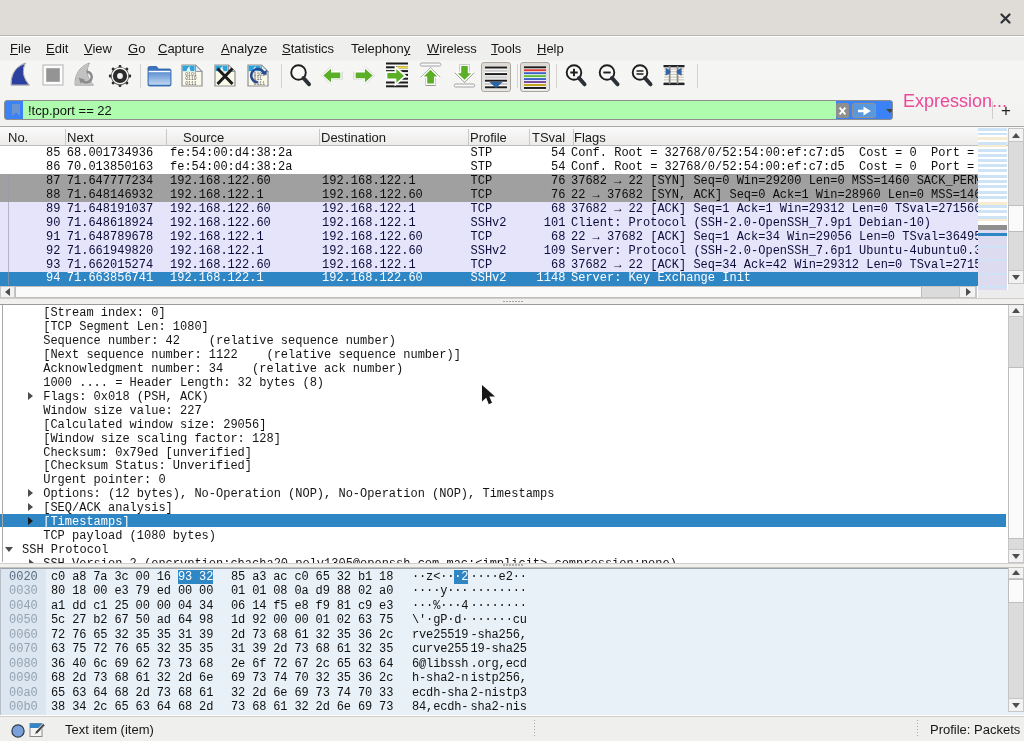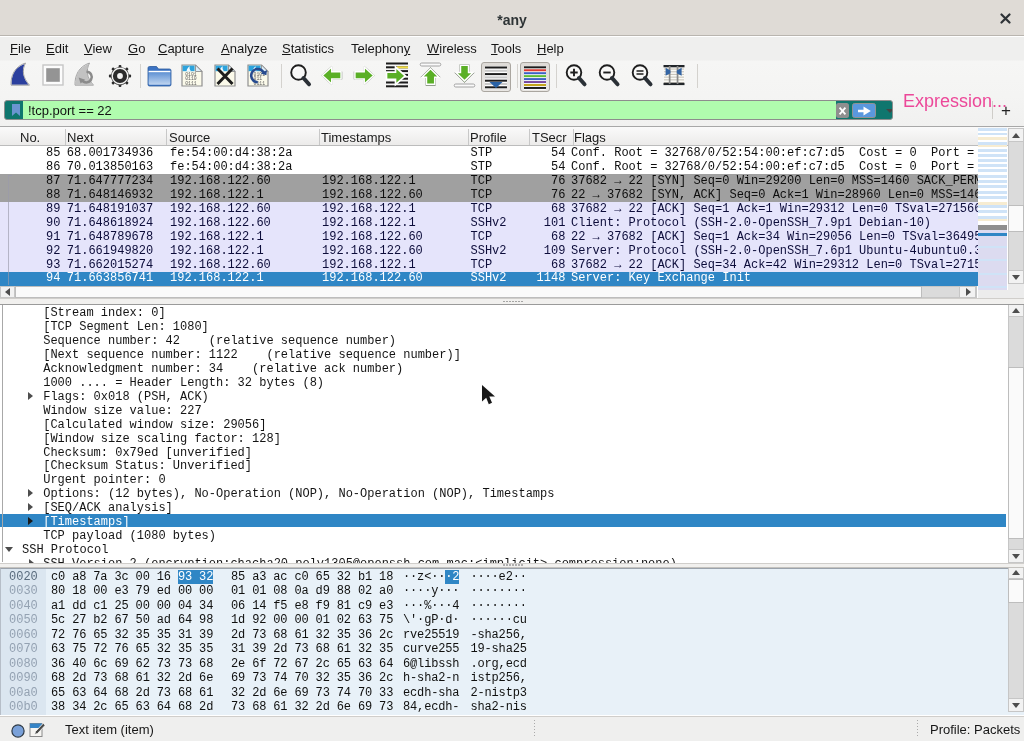--- a/index.html
+++ b/index.html
@@ -23,34 +23,33 @@
   background:linear-gradient(#fafafa,#ecebea); border-bottom:1px solid #bcbcbc;
   border-top:1px solid #a8a8a8; }
 .prow { position:absolute; left:0; width:1024px; }
 .splitter { left:0; width:1024px; background:#f1f0ee; border-top:1px solid #d0cecb;
   border-bottom:1px solid #c4c2be; }
 .xrow { position:absolute; left:0; width:1024px; height:14px; }
 .xrow span { position:absolute; white-space:pre; }
 .xoff { left:8px; }
 .xh1 { left:50px; color:#10100f; letter-spacing:-0.15px; }
 .xh2 { left:230px; color:#10100f; letter-spacing:-0.15px; }
-.xa1 { left:402px; color:#10100f; letter-spacing:-0.15px; }
+.xa1 { left:411px; color:#10100f; letter-spacing:-0.15px; }
 .xa2 { left:469.4px; color:#10100f; letter-spacing:-0.15px; }
 .xrow b { font-weight:normal; background:#2f86c5; color:#fff; }
 #statusbar { left:0; top:716px; width:1024px; height:25px; background:#efefee;
   border-top:1px solid #d0cecb; }
 .stext { position:absolute; font-size:13px; color:#161616; }
 .ssep { position:absolute; top:720px; width:1px; height:17px;
   background-image:linear-gradient(#aaa 50%, rgba(0,0,0,0) 50%); background-size:1px 3px; }
 </style>
 </head>
 <body>
 <div id="stage">
   <div id="titlebar" class="abs"></div>
-  <div id="title" class="abs">*any</div>
   <svg class="abs" style="left:1000px;top:13px" width="11" height="11" viewBox="0 0 11 11">
       <path d="M1.5 1.5 L9.5 9.5 M9.5 1.5 L1.5 9.5" stroke="#2d3236" stroke-width="2.2" stroke-linecap="round"></path>
     </svg>
   <div id="band" class="abs"></div>
 <div class="menuitem" style="left:10px;top:41px"><u>F</u>ile</div>
 <div class="menuitem" style="left:46px;top:41px"><u>E</u>dit</div>
 <div class="menuitem" style="left:84px;top:41px"><u>V</u>iew</div>
 <div class="menuitem" style="left:128px;top:41px"><u>G</u>o</div>
 <div class="menuitem" style="left:158px;top:41px"><u>C</u>apture</div>
 <div class="menuitem" style="left:221px;top:41px"><u>A</u>nalyze</div>
@@ -210,47 +209,47 @@
       <rect x="2" y="16.3" width="20" height="1.1" fill="#c9c5bc"></rect>
       <rect x="2" y="19" width="20" height="1.1" fill="#c9c5bc"></rect>
       <rect x="1.5" y="2" width="21" height="2.3" fill="#22262a"></rect>
       <rect x="1.5" y="19.8" width="21" height="2.3" fill="#22262a"></rect>
       <rect x="6.8" y="3" width="1.7" height="18" fill="#8a8a8a"></rect>
       <rect x="14.7" y="3" width="1.7" height="18" fill="#8a8a8a"></rect>
       <path d="M3.6 4.8 v8 l4.8 -2.6 v-2.8 Z" fill="#3465a4"></path>
       <path d="M19.6 4.8 v8 l-4.8 -2.6 v-2.8 Z" fill="#3465a4"></path>
     </svg>
     <div class="tsep" style="left:697px"></div>
-<div class="abs" style="left:4px;top:100px;width:889px;height:20px;background:#0f766e;border:1px solid #8d8d8d;border-radius:3px;overflow:hidden">
+<div class="abs" style="left:4px;top:100px;width:889px;height:20px;background:#3b82f6;border:1px solid #8d8d8d;border-radius:3px;overflow:hidden">
       <div class="abs" style="left:18px;top:0;width:813px;height:18px;background:#b0fcae"></div>
       <svg class="abs" style="left:6px;top:3px" width="10" height="13" viewBox="0 0 10 13">
         <path d="M1 0 h8 v12 l-4 -3.5 -4 3.5 Z" fill="#6a95d0"></path>
       </svg>
       <div class="abs" style="left:23px;top:2px;font-size:13px;color:#111">!tcp.port == 22</div>
       <div class="abs" style="left:831px;top:2px;width:13px;height:14.5px;background:#8f8f8f;border-radius:2.5px"></div>
       <svg class="abs" style="left:833px;top:4.5px" width="9" height="10" viewBox="0 0 9 10">
         <path d="M1.6 1.6 L7.4 8.4 M7.4 1.6 L1.6 8.4" stroke="#fff" stroke-width="1.8"></path>
       </svg>
       <div class="abs" style="left:847px;top:2px;width:23.5px;height:14.5px;background:#5a98de;border-radius:2.5px;border:1px solid #929292"></div>
       <svg class="abs" style="left:851.5px;top:4.5px" width="16" height="10" viewBox="0 0 16 10">
         <path d="M1 5 h7" stroke="#fff" stroke-width="2.6"></path>
         <path d="M6.5 0.4 L13.8 5 L6.5 9.6 Z" fill="#fff"></path>
       </svg>
       <div class="abs" style="left:880.5px;top:7.5px;width:0;height:0;border-left:4px solid transparent;border-right:4px solid transparent;border-top:4.5px solid #444"></div>
     </div>
     <div class="abs" style="left:903px;top:91px;font-size:18px;color:#ec4899">Expression...</div>
     <div class="abs" style="left:992px;top:101px;width:1px;height:18px;background:#cfcdc9"></div>
     <div class="abs" style="left:1001px;top:101px;font-size:17px;color:#222">+</div>
 <div id="plheader" class="abs">
-      <div class="hcol" style="left:20px">No.</div>
+      <div class="hcol" style="left:8px">No.</div>
       <div class="hcol" style="left:67px">Next</div>
-      <div class="hcol" style="left:169px">Source</div>
-      <div class="hcol" style="left:321px">Timestamps</div>
+      <div class="hcol" style="left:183px">Source</div>
+      <div class="hcol" style="left:321px">Destination</div>
       <div class="hcol" style="left:470px">Profile</div>
-      <div class="hcol" style="left:532px">TSecr</div>
+      <div class="hcol" style="left:532px">TSval</div>
       <div class="hcol" style="left:574px">Flags</div>
       <div class="hdiv" style="left:64.5px"></div>
       <div class="hdiv" style="left:166px"></div>
       <div class="hdiv" style="left:318.5px"></div>
       <div class="hdiv" style="left:467.5px"></div>
       <div class="hdiv" style="left:529px"></div>
       <div class="hdiv" style="left:573px"></div>
     </div>
 <div class="abs mono" style="left:0;top:146px;width:978px;height:139.6px;background:#fff;overflow:hidden"><div class="prow" style="left:0;top:0.00px;width:978px;height:14.05px;background:#ffffff;color:#0e0e0e;line-height:14.05px"><span style="position:absolute;left:0;width:60.5px;text-align:right">85</span><span style="position:absolute;left:66.8px">68.001734936</span><span style="position:absolute;left:170px">fe:54:00:d4:38:2a</span><span style="position:absolute;left:470.5px">STP</span><span style="position:absolute;left:0;width:565.4px;text-align:right">54</span><span style="position:absolute;left:571px">Conf. Root = 32768/0/52:54:00:ef:c7:d5  Cost = 0  Port = 0x8002</span></div><div class="prow" style="left:0;top:14.05px;width:978px;height:14.05px;background:#ffffff;color:#0e0e0e;line-height:14.05px"><span style="position:absolute;left:0;width:60.5px;text-align:right">86</span><span style="position:absolute;left:66.8px">70.013850163</span><span style="position:absolute;left:170px">fe:54:00:d4:38:2a</span><span style="position:absolute;left:470.5px">STP</span><span style="position:absolute;left:0;width:565.4px;text-align:right">54</span><span style="position:absolute;left:571px">Conf. Root = 32768/0/52:54:00:ef:c7:d5  Cost = 0  Port = 0x8002</span></div><div class="prow" style="left:0;top:28.10px;width:978px;height:14.05px;background:#a0a0a0;color:#0e0e0e;line-height:14.05px"><span style="position:absolute;left:0;width:60.5px;text-align:right">87</span><span style="position:absolute;left:66.8px">71.647777234</span><span style="position:absolute;left:170px">192.168.122.60</span><span style="position:absolute;left:322px">192.168.122.1</span><span style="position:absolute;left:470.5px">TCP</span><span style="position:absolute;left:0;width:565.4px;text-align:right">76</span><span style="position:absolute;left:571px">37682 → 22 [SYN] Seq=0 Win=29200 Len=0 MSS=1460 SACK_PERM=1 TSval=2715663867 TSecr=0 WS=128</span></div><div class="prow" style="left:0;top:42.15px;width:978px;height:14.05px;background:#a0a0a0;color:#0e0e0e;line-height:14.05px"><span style="position:absolute;left:0;width:60.5px;text-align:right">88</span><span style="position:absolute;left:66.8px">71.648146932</span><span style="position:absolute;left:170px">192.168.122.1</span><span style="position:absolute;left:322px">192.168.122.60</span><span style="position:absolute;left:470.5px">TCP</span><span style="position:absolute;left:0;width:565.4px;text-align:right">76</span><span style="position:absolute;left:571px">22 → 37682 [SYN, ACK] Seq=0 Ack=1 Win=28960 Len=0 MSS=1460 SACK_PERM=1 TSval=3649545021</span></div><div class="prow" style="left:0;top:56.20px;width:978px;height:14.05px;background:#e5e4fb;color:#0c0c3a;line-height:14.05px"><span style="position:absolute;left:0;width:60.5px;text-align:right">89</span><span style="position:absolute;left:66.8px">71.648191037</span><span style="position:absolute;left:170px">192.168.122.60</span><span style="position:absolute;left:322px">192.168.122.1</span><span style="position:absolute;left:470.5px">TCP</span><span style="position:absolute;left:0;width:565.4px;text-align:right">68</span><span style="position:absolute;left:571px">37682 → 22 [ACK] Seq=1 Ack=1 Win=29312 Len=0 TSval=2715663868 TSecr=3649545021</span></div><div class="prow" style="left:0;top:70.25px;width:978px;height:14.05px;background:#e5e4fb;color:#0c0c3a;line-height:14.05px"><span style="position:absolute;left:0;width:60.5px;text-align:right">90</span><span style="position:absolute;left:66.8px">71.648618924</span><span style="position:absolute;left:170px">192.168.122.60</span><span style="position:absolute;left:322px">192.168.122.1</span><span style="position:absolute;left:470.5px">SSHv2</span><span style="position:absolute;left:0;width:565.4px;text-align:right">101</span><span style="position:absolute;left:571px">Client: Protocol (SSH-2.0-OpenSSH_7.9p1 Debian-10)</span></div><div class="prow" style="left:0;top:84.30px;width:978px;height:14.05px;background:#e5e4fb;color:#0c0c3a;line-height:14.05px"><span style="position:absolute;left:0;width:60.5px;text-align:right">91</span><span style="position:absolute;left:66.8px">71.648789678</span><span style="position:absolute;left:170px">192.168.122.1</span><span style="position:absolute;left:322px">192.168.122.60</span><span style="position:absolute;left:470.5px">TCP</span><span style="position:absolute;left:0;width:565.4px;text-align:right">68</span><span style="position:absolute;left:571px">22 → 37682 [ACK] Seq=1 Ack=34 Win=29056 Len=0 TSval=3649545021 TSecr=2715663868</span></div><div class="prow" style="left:0;top:98.35px;width:978px;height:14.05px;background:#e5e4fb;color:#0c0c3a;line-height:14.05px"><span style="position:absolute;left:0;width:60.5px;text-align:right">92</span><span style="position:absolute;left:66.8px">71.661949820</span><span style="position:absolute;left:170px">192.168.122.1</span><span style="position:absolute;left:322px">192.168.122.60</span><span style="position:absolute;left:470.5px">SSHv2</span><span style="position:absolute;left:0;width:565.4px;text-align:right">109</span><span style="position:absolute;left:571px">Server: Protocol (SSH-2.0-OpenSSH_7.6p1 Ubuntu-4ubuntu0.3)</span></div><div class="prow" style="left:0;top:112.40px;width:978px;height:14.05px;background:#e5e4fb;color:#0c0c3a;line-height:14.05px"><span style="position:absolute;left:0;width:60.5px;text-align:right">93</span><span style="position:absolute;left:66.8px">71.662015274</span><span style="position:absolute;left:170px">192.168.122.60</span><span style="position:absolute;left:322px">192.168.122.1</span><span style="position:absolute;left:470.5px">TCP</span><span style="position:absolute;left:0;width:565.4px;text-align:right">68</span><span style="position:absolute;left:571px">37682 → 22 [ACK] Seq=34 Ack=42 Win=29312 Len=0 TSval=2715663881 TSecr=3649545034</span></div><div class="prow" style="left:0;top:126.45px;width:978px;height:13.15px;background:#2f86c5;color:#ffffff;line-height:13.15px"><span style="position:absolute;left:0;width:60.5px;text-align:right">94</span><span style="position:absolute;left:66.8px">71.663856741</span><span style="position:absolute;left:170px">192.168.122.1</span><span style="position:absolute;left:322px">192.168.122.60</span><span style="position:absolute;left:470.5px">SSHv2</span><span style="position:absolute;left:0;width:565.4px;text-align:right">1148</span><span style="position:absolute;left:571px">Server: Key Exchange Init</span></div><div class="abs" style="left:8px;top:29px;width:1px;height:110px;background:#9a9aaa;opacity:0.65"></div><div class="abs" style="left:8px;top:29px;width:4px;height:1px;background:#9a9aaa"></div></div>
 <div class="abs" style="left:978px;top:128px;width:29px;height:162px;background:#fff;overflow:hidden">

